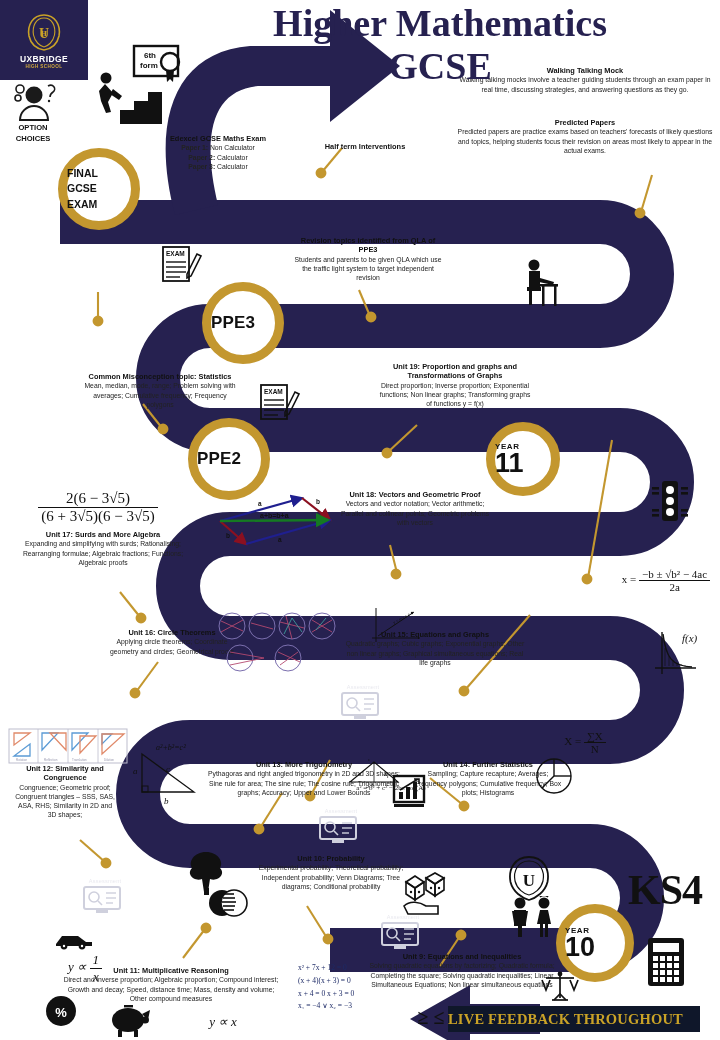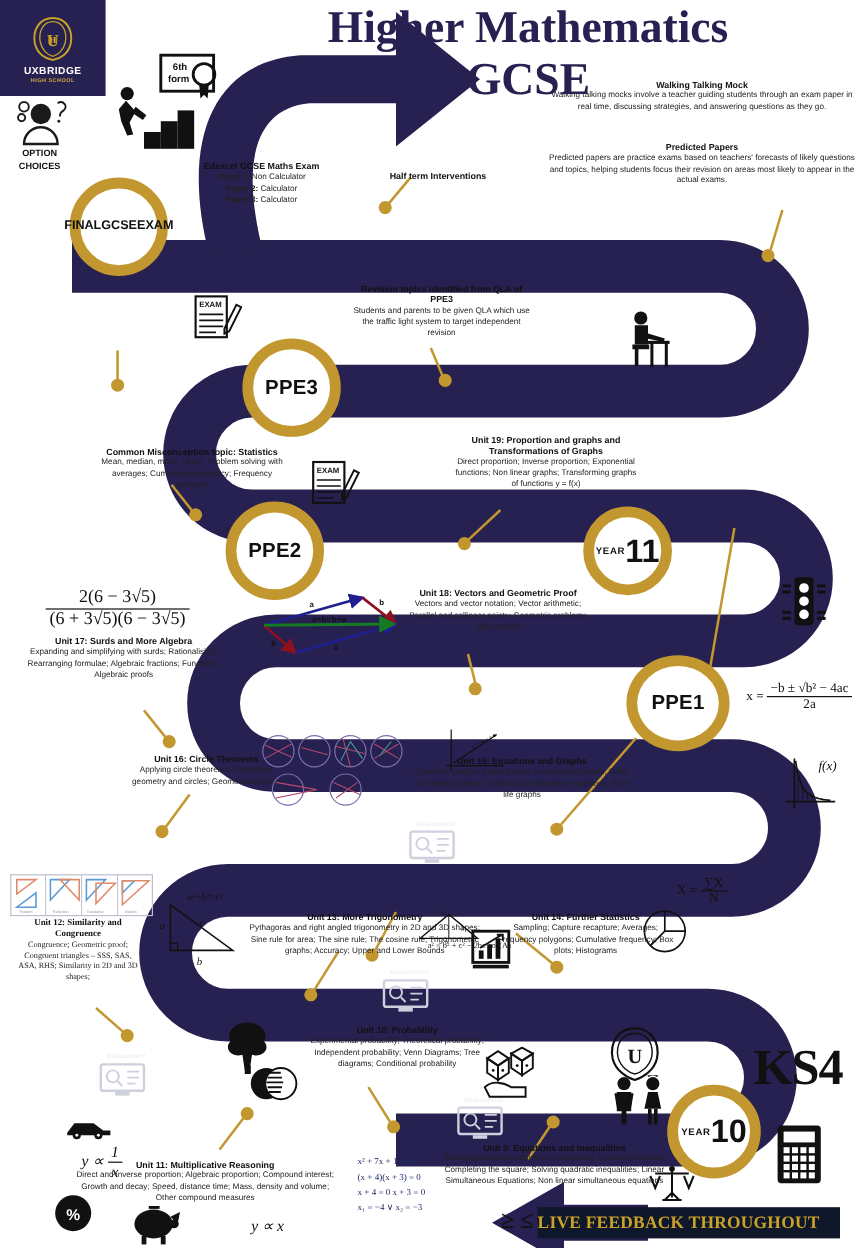--- a/index.html
+++ b/index.html
@@ -37,22 +37,22 @@
   .tb { position: absolute; text-align: center; z-index: 5; }
   .tb .h {
     font-size: 7.4px; font-weight: bold; line-height: 1.28; display: block;
     color: #111;
   }
   .tb .b { font-size: 6.8px; line-height: 1.33; display: block; color: #222; }
 
   
   .ring {
     position: absolute; border-radius: 50%; background: #fff;
-    border: 9px solid #c3972f; display: flex; flex-direction: row;
-    align-items: center; justify-content: center; text-align: center;
+    border: 9px solid #c3972f; display: flex; flex-direction: column;
+    align-items: flex-start; justify-content: center; text-align: center;
     z-index: 7; font-weight: bold;
   }
   .ring.ppe { font-size: 17px; letter-spacing: .2px; color: #111; }
   .ring.final { font-size: 10.5px; line-height: 1.45; color: #111; }
   .ring.year .yr-l { font-size: 8px; letter-spacing: .6px; color: #111; }
   .ring.year .yr-n { font-size: 27px; line-height: .92; color: #111; }
 
   
   .pin { position: absolute; z-index: 4; }
 
@@ -250,21 +250,20 @@
     <span class="b">Predicted papers are practice exams based on teachers' forecasts of likely questions and topics, helping students focus their revision on areas most likely to appear in the actual exams.</span>
   </div>
 
   <div class="ring final" style="left:58px;top:148px;width:82px;height:82px;">
     <span>FINAL</span>
     <span>GCSE</span>
     <span>EXAM</span>
   </div>
   <div class="ring ppe" style="left:202px;top:282px;width:82px;height:82px;">PPE3</div>
   <div class="ring ppe" style="left:188px;top:418px;width:82px;height:82px;">PPE2</div>
-  <div class="ring ppe" style="left:522px;top:546px;width:86px;height:80px;">PPE1</div>
   <div class="ring year" style="left:486px;top:422px;width:74px;height:74px;">
     <span class="yr-l">YEAR</span>
     <span class="yr-n">11</span>
   </div>
   <div class="ring year" style="left:556px;top:904px;width:78px;height:78px;">
     <span class="yr-l">YEAR</span>
     <span class="yr-n">10</span>
   </div>
 
   <svg class="ico" style="left:160px;top:244px;width:42px;height:42px;" viewBox="0 0 42 42">
@@ -504,21 +503,21 @@
     <path d="M72 8 L 88 8 L 72 25 Z" fill="none" stroke="#e08a6a" stroke-width="1.3"></path>
     <path d="M94 6 L 104 6 L 94 16 Z" fill="none" stroke="#5b9bd5" stroke-width="1.3"></path>
     <path d="M94 6 L 116 6 L 94 26 Z" fill="none" stroke="#e08a6a" stroke-width="1.3"></path>
     <g font-size="3" fill="#9a9ab0">
       <text x="8" y="33">Rotation</text>
         <text x="36" y="33">Reflection</text>
       <text x="64" y="33">Translation</text>
         <text x="96" y="33">Dilation</text>
     </g>
   </svg>
-  <div class="tb" style="left:14px;top:764px;width:102px;font-family:Liberation Serif, serif;">
+  <div class="tb" style="left:14px;top:764px;width:102px;">
     <span class="h">Unit 12: Similarity and Congruence</span>
     <span class="b">Congruence; Geometric proof; Congruent triangles – SSS, SAS, ASA, RHS; Similarity in 2D and 3D shapes;</span>
   </div>
 
   <svg class="ico" style="left:130px;top:742px;width:76px;height:66px;" viewBox="0 0 76 66">
     <path d="M12 12 L 12 50 L 64 50 Z" fill="none" stroke="#111" stroke-width="1.3"></path>
     <rect x="12" y="44" width="6" height="6" fill="none" stroke="#111" stroke-width="1"></rect>
     <text x="3" y="32" font-family="Liberation Serif, serif" font-size="9" font-style="italic" fill="#111">a</text>
     <text x="36" y="30" font-family="Liberation Serif, serif" font-size="9" font-style="italic" fill="#111">c</text>
     <text x="34" y="62" font-family="Liberation Serif, serif" font-size="9" font-style="italic" fill="#111">b</text>

